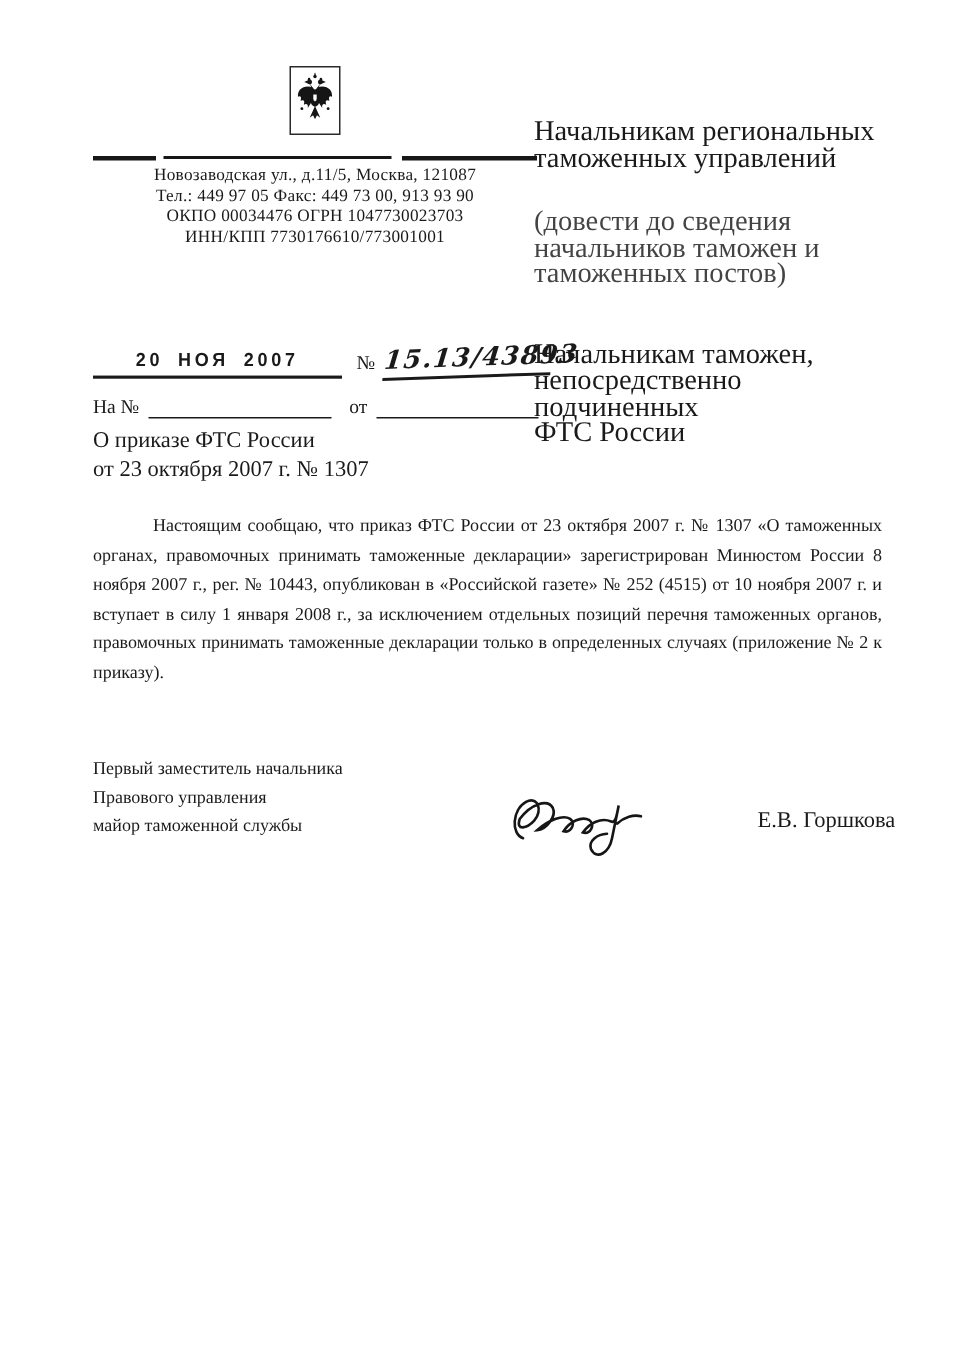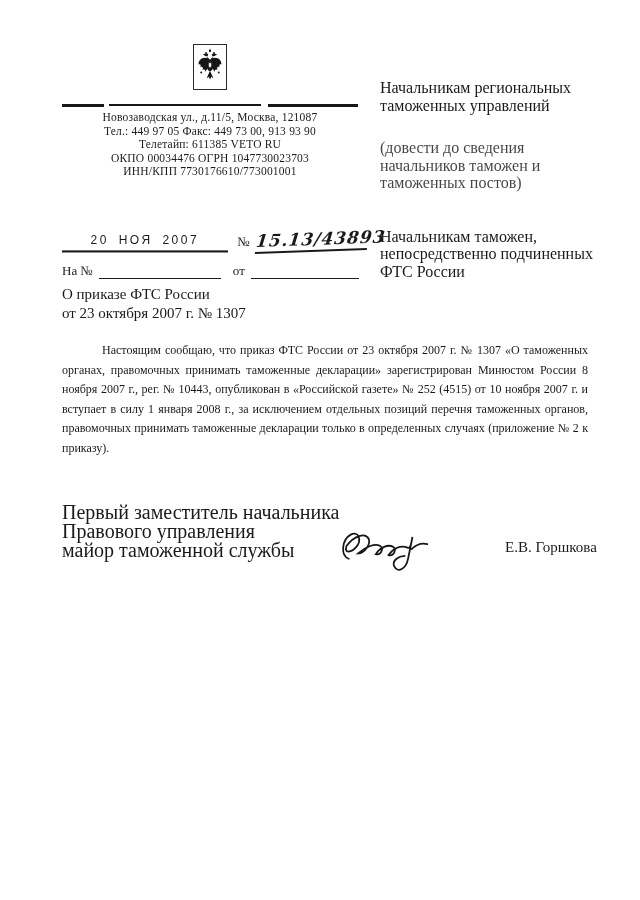--- a/index.html
+++ b/index.html
@@ -48,21 +48,21 @@
 
   
   .ref-block { position: absolute; left: 62px; top: 226px; width: 306px; font-size: 13px; }
   .ref-row1 { display: flex; align-items: flex-end; height: 26px; }
   .date-stamp {
     display: inline-block;
     width: 166px;
     border-bottom: 2px solid #1a1a1a;
     text-align: center;
     font-family: "Liberation Sans", sans-serif;
-    font-weight: normal;
+    font-weight: bold;
     font-size: 12px;
     letter-spacing: 2.5px;
     word-spacing: 4px;
     padding-bottom: 3px;
     transform: scaleY(1.05);
   }
   .no-sign { margin: 0 6px 2px 10px; font-size: 13px; }
   .handwritten {
     display: inline-block;
     width: 112px;
@@ -87,42 +87,42 @@
   .subject {
     position: absolute;
     left: 62px; top: 285px;
     font-size: 15px;
     line-height: 18.5px;
   }
 
   
   .addressees {
     position: absolute;
-    left: 380px; top: 79px;
+    left: 356px; top: 79px;
     width: 232px;
-    font-size: 16px;
+    font-size: 19px;
     line-height: 17.5px;
   }
   .addressees .blk1 { margin-bottom: 25px; }
   .addressees .blk2 { margin-bottom: 36px; opacity: 0.82; filter: blur(0.2px); }
 
   
   .body-par {
     position: absolute;
     left: 62px; top: 341px;
     width: 526px;
     font-size: 12px;
     line-height: 19.5px;
     text-align: justify;
     text-indent: 40px;
   }
 
   
   .sig-block { position: absolute; left: 62px; top: 503px; width: 527px; }
-  .sig-position { font-size: 20px; line-height: 19px; }
+  .sig-position { font-size: 12px; line-height: 19px; }
   .sig-scribble { position: absolute; left: 272px; top: 14px; transform: rotate(-3deg); }
   .sig-name { position: absolute; left: 443px; top: 36px; font-size: 15px; white-space: nowrap; }
 </style>
 </head>
 <body>
 
 <div class="page">
 
   <div class="letterhead">
     <div class="emblem-box">
@@ -150,21 +150,20 @@
       </span>
     </div>
     <div class="head-rule">
       <span class="seg1"></span>
         <span class="seg2"></span>
         <span class="seg3"></span>
     </div>
     <div class="address">
       <div>Новозаводская ул., д.11/5, Москва, 121087</div>
       <div>Тел.: 449 97 05  Факс: 449 73 00, 913 93 90</div>
-      <div>Телетайп: 611385 VETO RU</div>
       <div>ОКПО 00034476   ОГРН 1047730023703</div>
       <div>ИНН/КПП 7730176610/773001001</div>
     </div>
   </div>
 
   <div class="ref-block">
     <div class="ref-row1">
       <span class="date-stamp">20 НОЯ 2007</span>
       <span class="no-sign">№</span>
       <span class="handwritten">15.13/43893</span>

